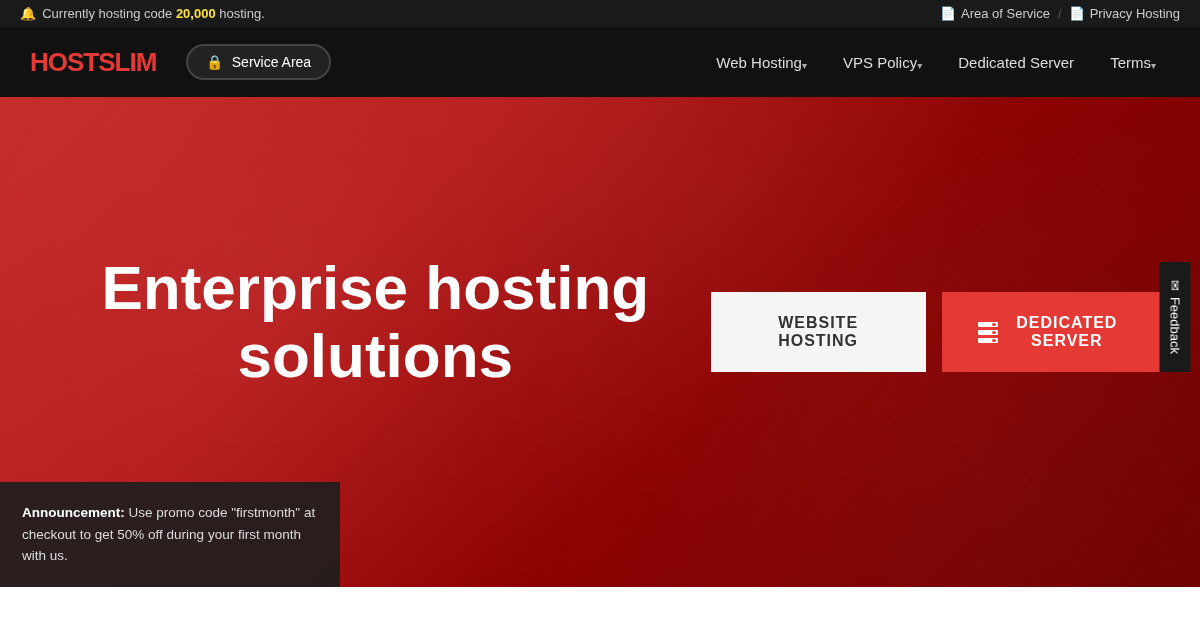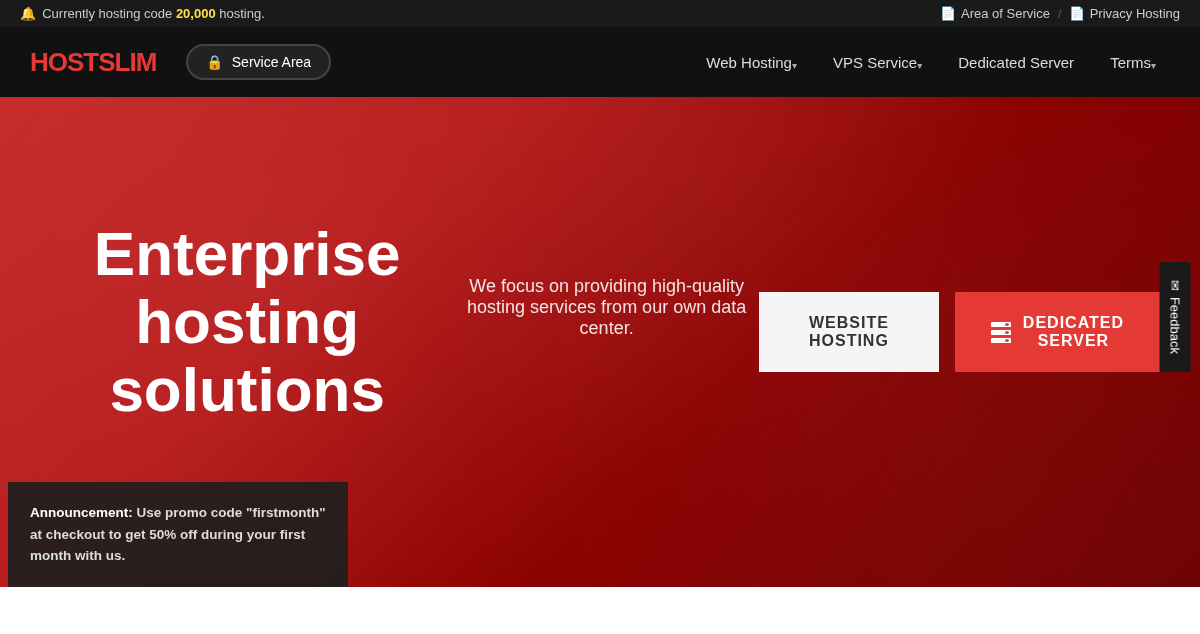--- a/index.html
+++ b/index.html
@@ -182,29 +182,28 @@
       width: 4px;
       height: 3px;
       background: #e53935;
       border-radius: 50%;
     }
 
     
     #announcement {
       position: absolute;
       bottom: 0;
-      left: 8px;
+      left: 0;
       background: rgba(30,30,30,0.92);
       color: #ddd;
       padding: 20px 22px;
       max-width: 340px;
       font-size: 13.5px;
       line-height: 1.6;
       z-index: 2;
-      font-weight: bold;
     }
     #announcement strong { color: #fff; }
 
     
     #feedback-tab {
       position: fixed;
       right: -30px;
       top: 50%;
       transform: translateY(-50%) rotate(90deg);
       background: #1a1a1a;
@@ -251,37 +250,36 @@
       <span>🔒</span>
       <span>Service Area</span>
     </button>
   </div>
   <nav id="nav">
     <div class="nav-item">
       <span>Web Hosting</span>
       <span class="arrow">▾</span>
     </div>
     <div class="nav-item">
-      <span>VPS Service</span>
+      <span>VPS Policy</span>
       <span class="arrow">▾</span>
     </div>
     <div class="nav-item">
       <span>Dedicated Server</span>
     </div>
     <div class="nav-item">
       <span>Terms</span>
       <span class="arrow">▾</span>
     </div>
   </nav>
 </div>
 
 <div id="hero">
   <div id="hero-pattern"></div>
   <h1 id="hero-title">Enterprise hosting solutions</h1>
-  <p id="hero-subtitle">We focus on providing high-quality hosting services from our own data center.</p>
   <div id="cta-row">
     <button id="btn-website-hosting">WEBSITE HOSTING</button>
     <button id="btn-dedicated-server">
       <span class="server-icon">
         <span class="rack"></span>
         <span class="rack"></span>
         <span class="rack"></span>
       </span>
       <span>DEDICATED SERVER</span>
     </button>

